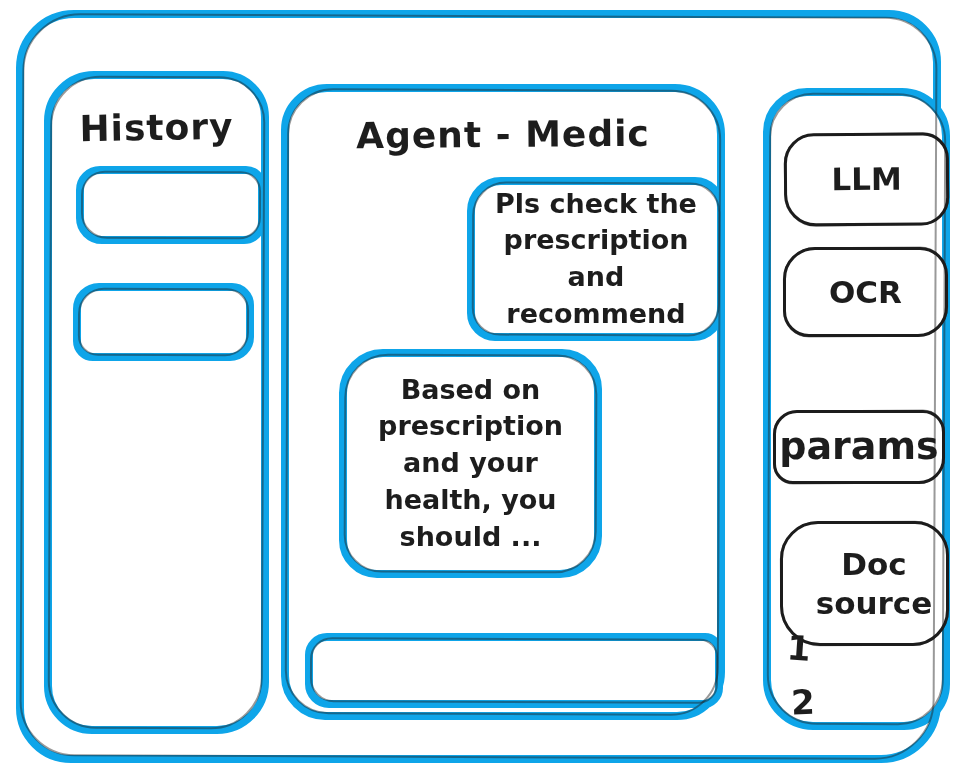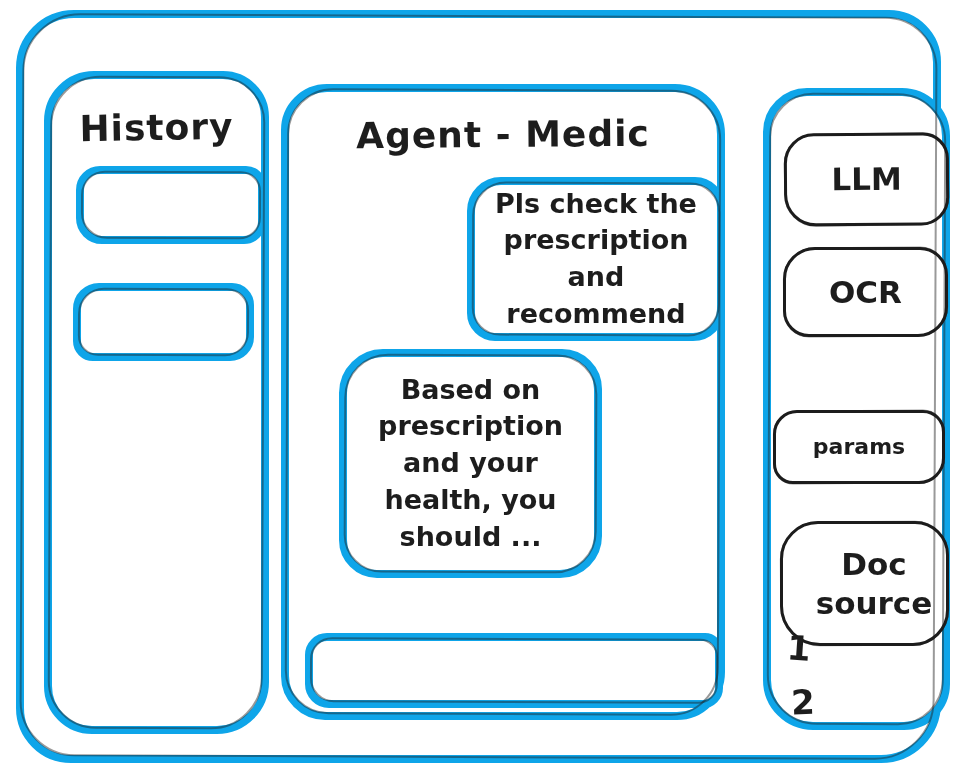--- a/index.html
+++ b/index.html
@@ -155,21 +155,21 @@
   .btn-ocr {
     left: 12px; top: 151px;
     width: 165px; height: 90px;
     border-radius: 32px 28px 30px 26px;
     text-align: right;
   }
   .btn-params {
     left: 2px; top: 314px;
     width: 172px; height: 74px;
     border-radius: 24px 22px 26px 20px;
-    font-size: 22px;
+    font-size: 38px;
   }
   .btn-docsource {
     left: 9px; top: 425px;
     width: 169px; height: 125px;
     border-radius: 38px 34px 36px 40px;
     flex-direction: column;
     padding-left: 19px;
   }
   .doc-num {
     position: absolute;

